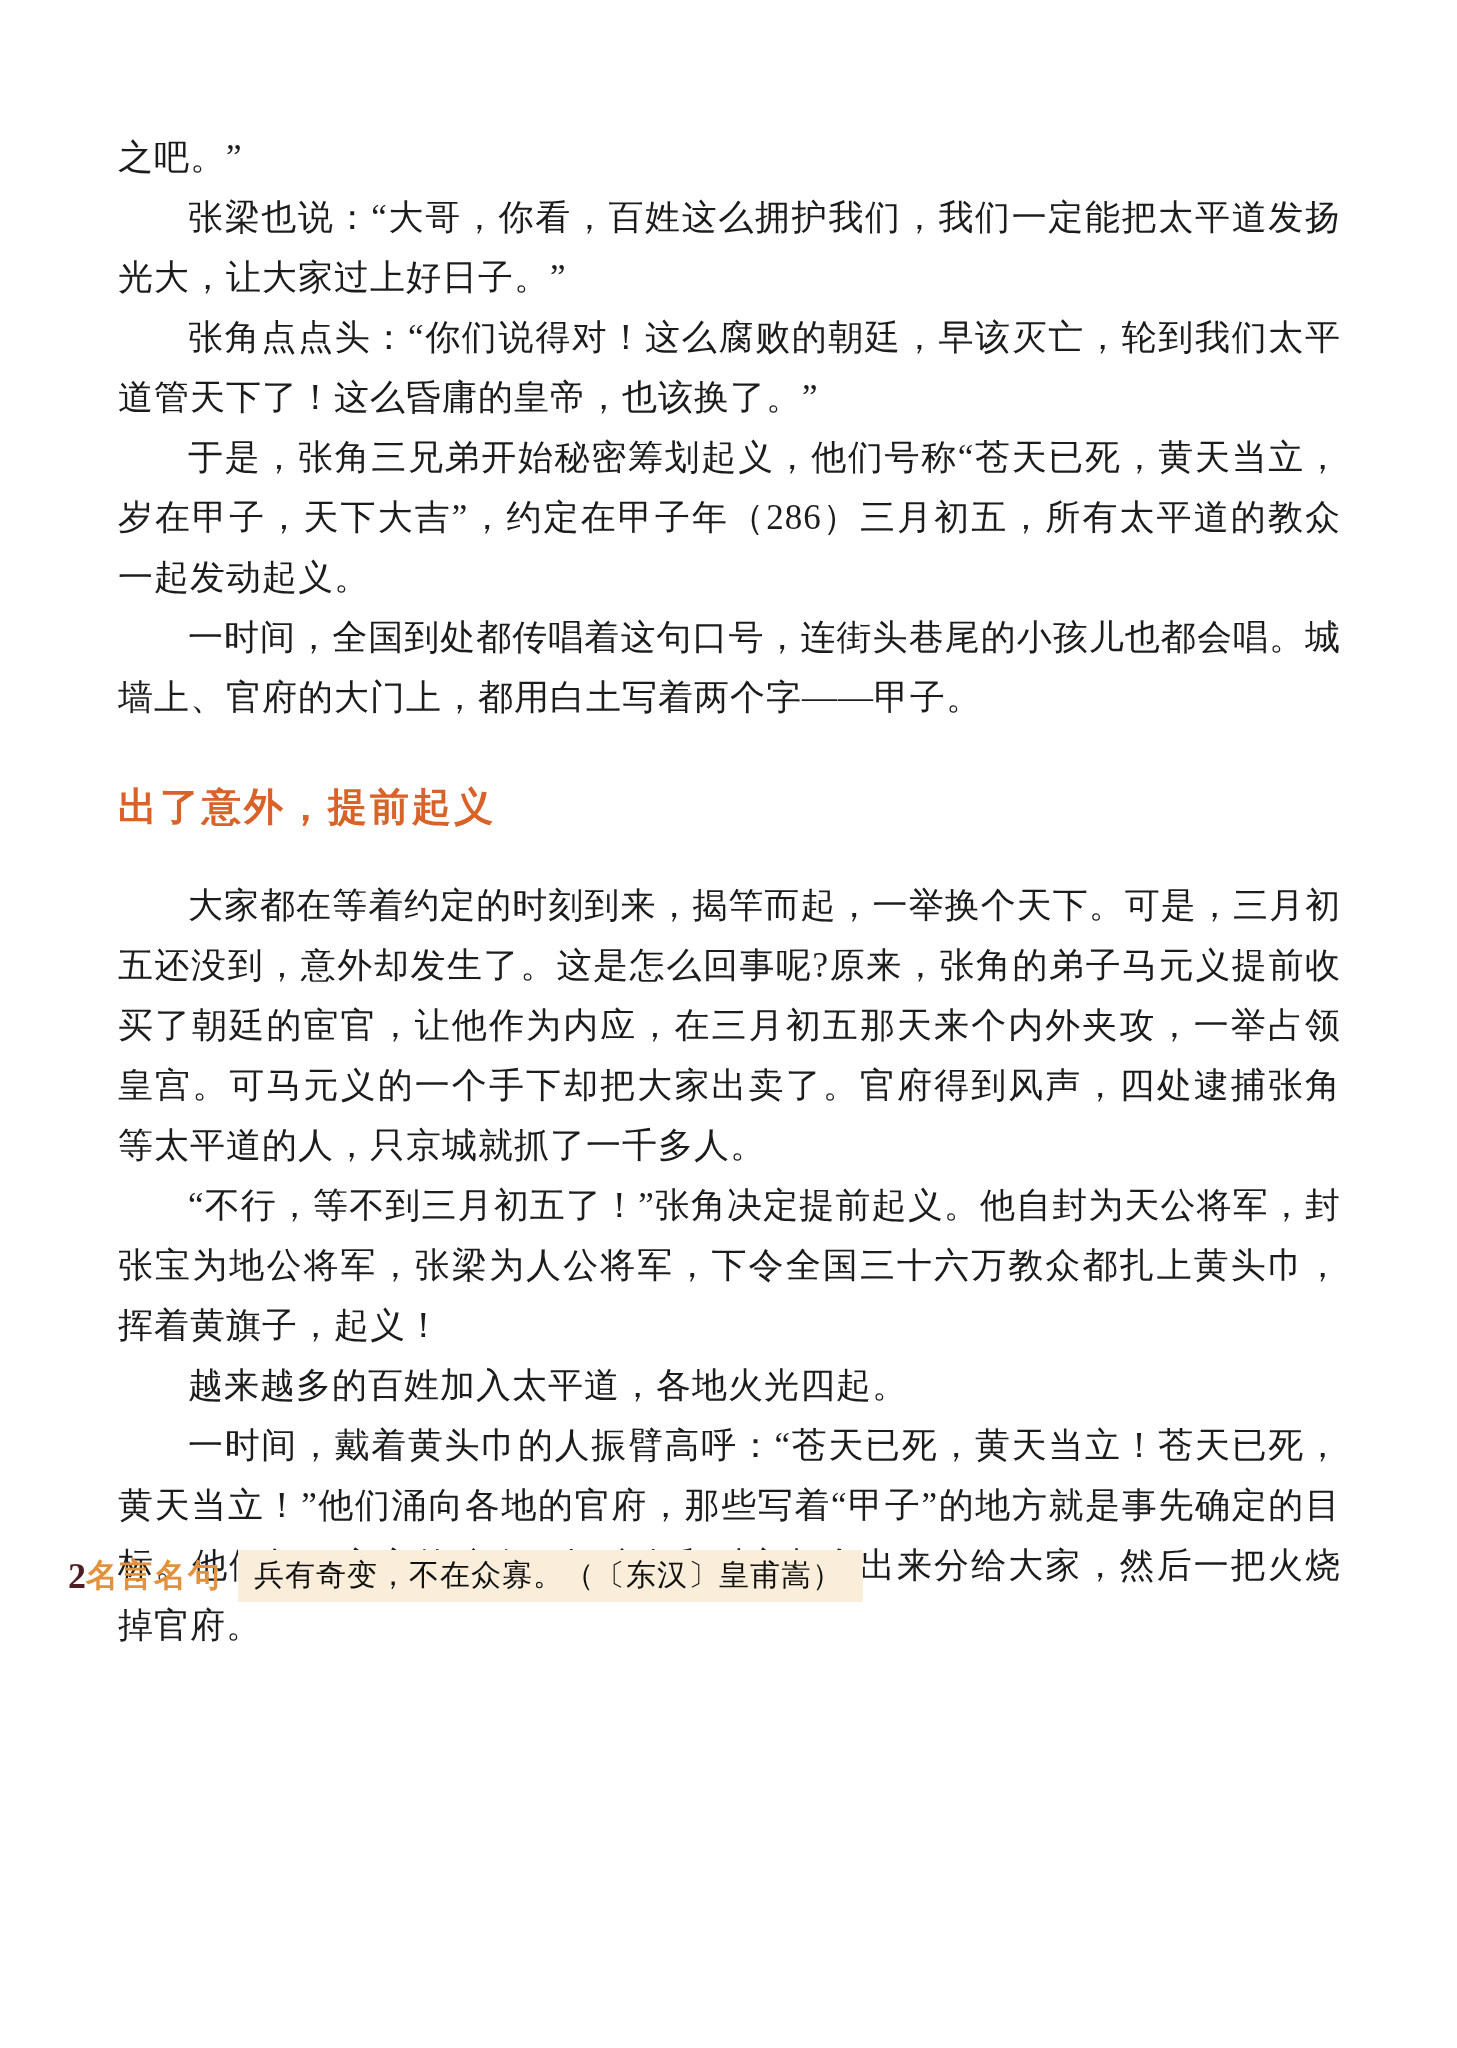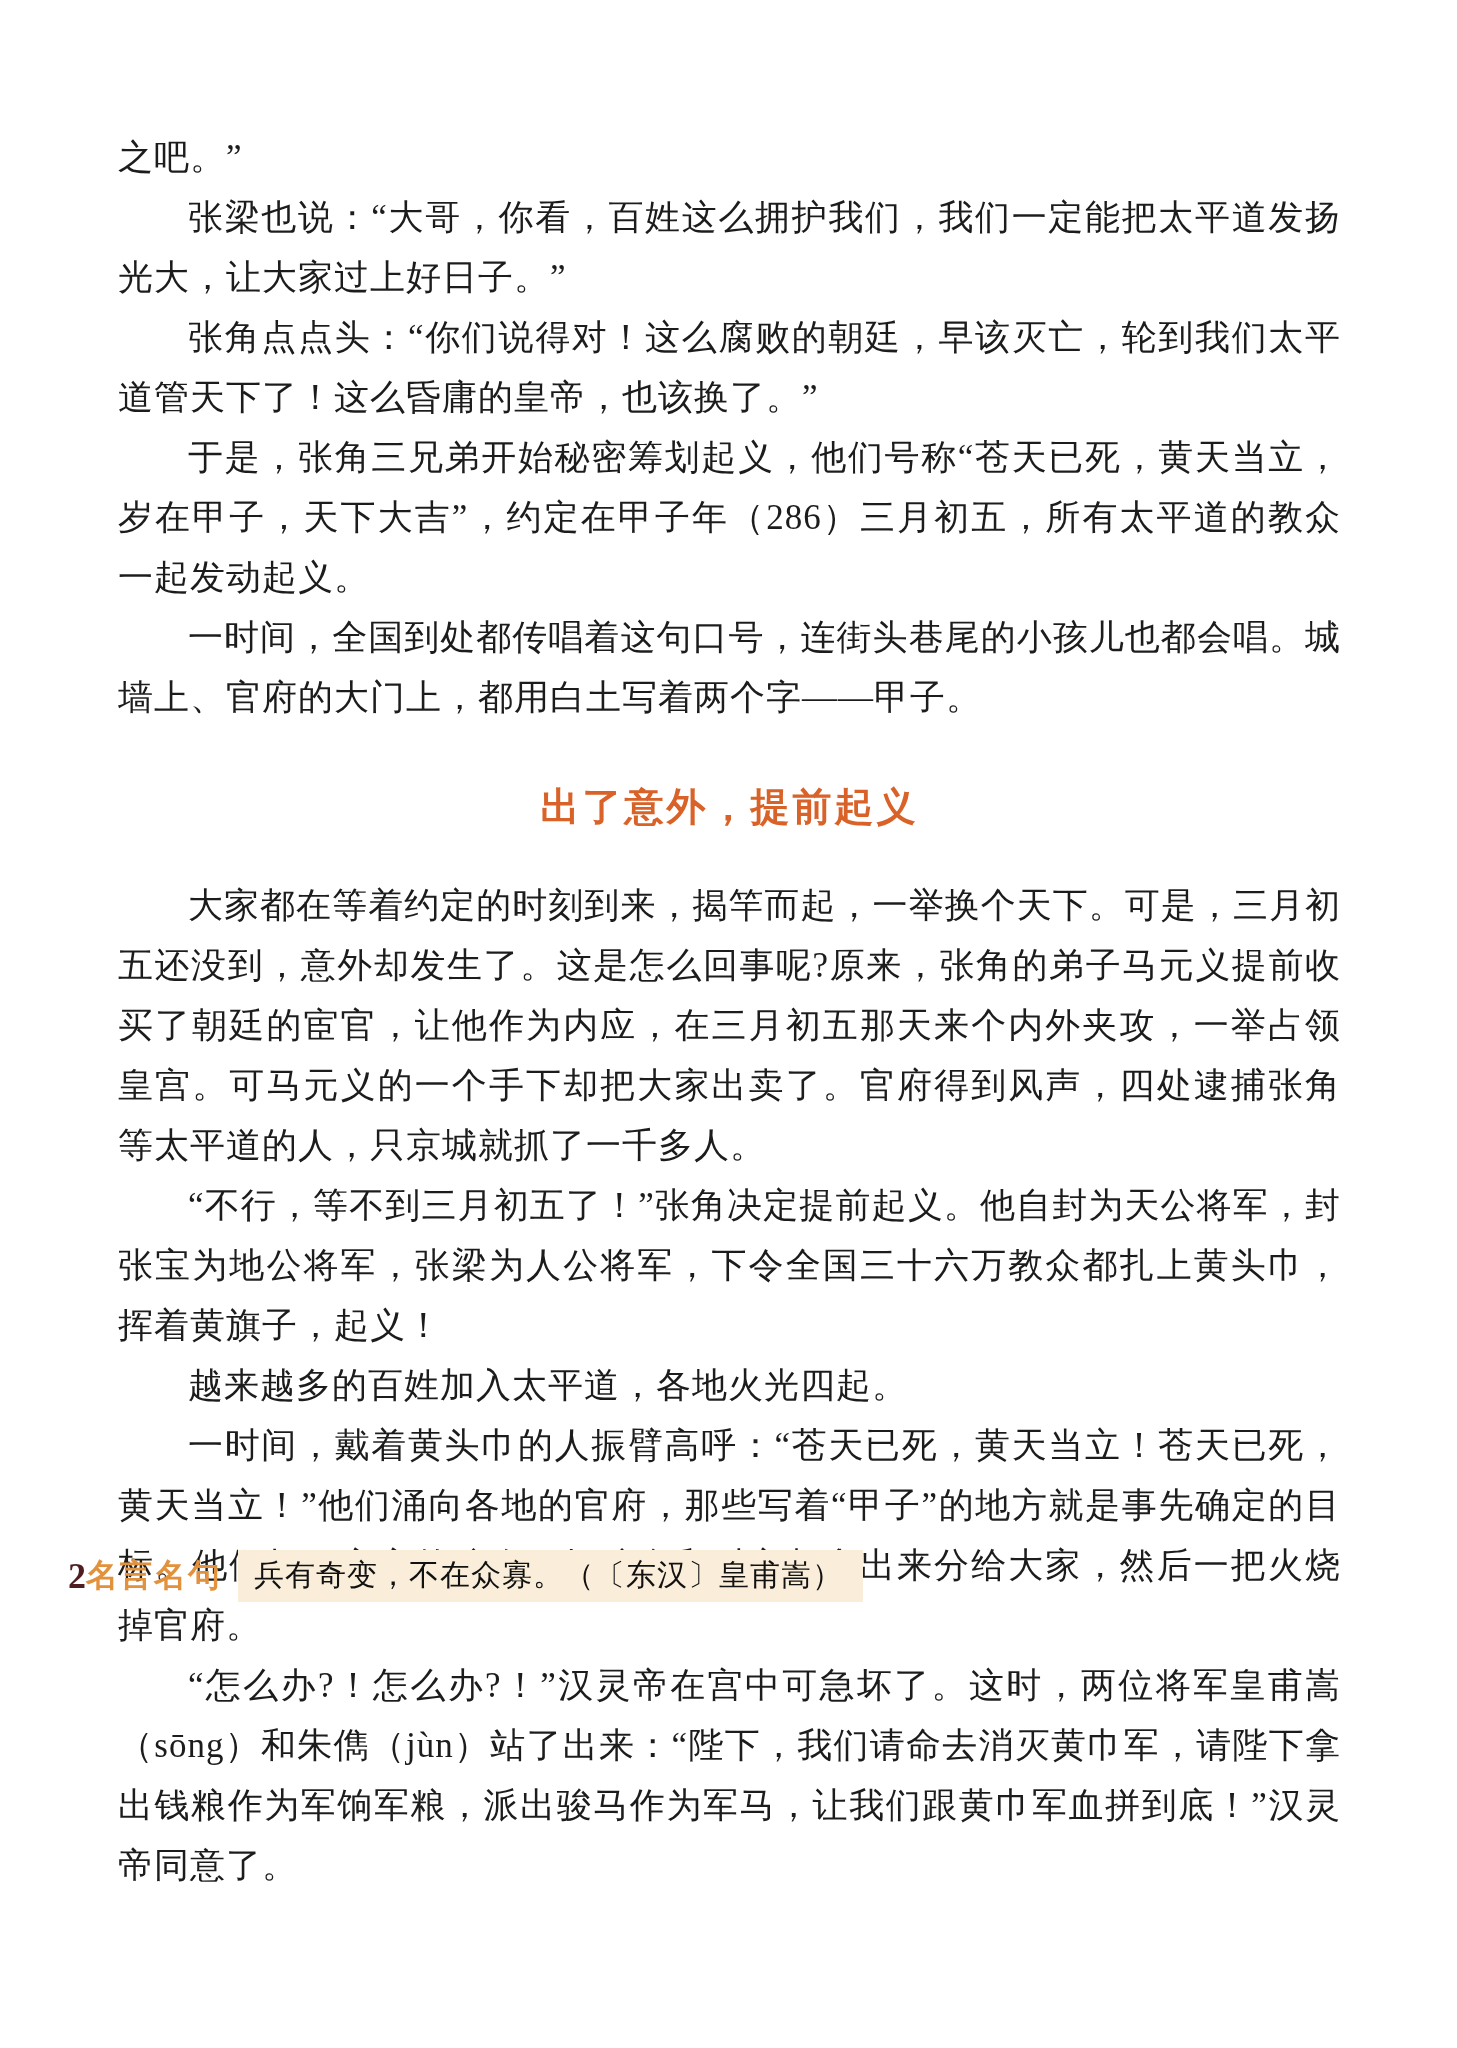--- a/index.html
+++ b/index.html
@@ -26,21 +26,21 @@
     text-indent:2em;
     text-justify:inter-ideograph;
   }
   p.cont{ text-indent:0; }
   h2.section{
     font-family:"Liberation Sans", sans-serif;
     font-weight:bold;
     font-size:39px;
     letter-spacing:3px;
     color:#d96229;
-    text-align:center;
+    text-align:left;
     margin:52px 0 42px 0;
   }
   .footer{
     position:absolute;
     left:68px;
     bottom:64px;
     display:flex;
     align-items:center;
     white-space:nowrap;
   }
@@ -85,21 +85,20 @@
   <h2 class="section">出了意外，提前起义</h2>
 
   <p class="para">大家都在等着约定的时刻到来，揭竿而起，一举换个天下。可是，三月初五还没到，意外却发生了。这是怎么回事呢?原来，张角的弟子马元义提前收买了朝廷的宦官，让他作为内应，在三月初五那天来个内外夹攻，一举占领皇宫。可马元义的一个手下却把大家出卖了。官府得到风声，四处逮捕张角等太平道的人，只京城就抓了一千多人。</p>
 
   <p class="para">“不行，等不到三月初五了！”张角决定提前起义。他自封为天公将军，封张宝为地公将军，张梁为人公将军，下令全国三十六万教众都扎上黄头巾，挥着黄旗子，起义！</p>
 
   <p class="para">越来越多的百姓加入太平道，各地火光四起。</p>
 
   <p class="para">一时间，戴着黄头巾的人振臂高呼：“苍天已死，黄天当立！苍天已死，黄天当立！”他们涌向各地的官府，那些写着“甲子”的地方就是事先确定的目标。他们打开官家的粮仓，把粮食和财宝都拿出来分给大家，然后一把火烧掉官府。</p>
 
-  <p class="para">“怎么办?！怎么办?！”汉灵帝在宫中可急坏了。这时，两位将军皇甫嵩（sōng）和朱儁（jùn）站了出来：“陛下，我们请命去消灭黄巾军，请陛下拿出钱粮作为军饷军粮，派出骏马作为军马，让我们跟黄巾军血拼到底！”汉灵帝同意了。</p>
 
   <div class="footer">
     <span class="page-num">2</span>
     <span class="footer-label">名言名句</span>
     <span class="quote-box">兵有奇变，不在众寡。（〔东汉〕皇甫嵩）</span>
   </div>
 
 </div>
 
 </body></html>

